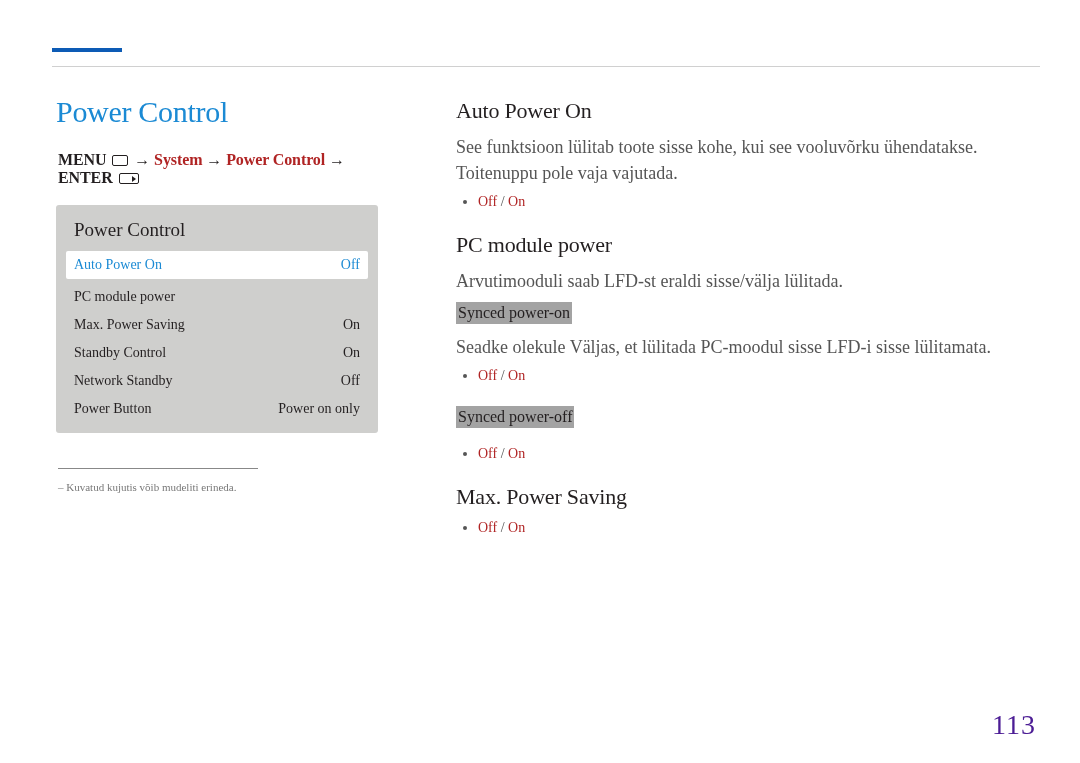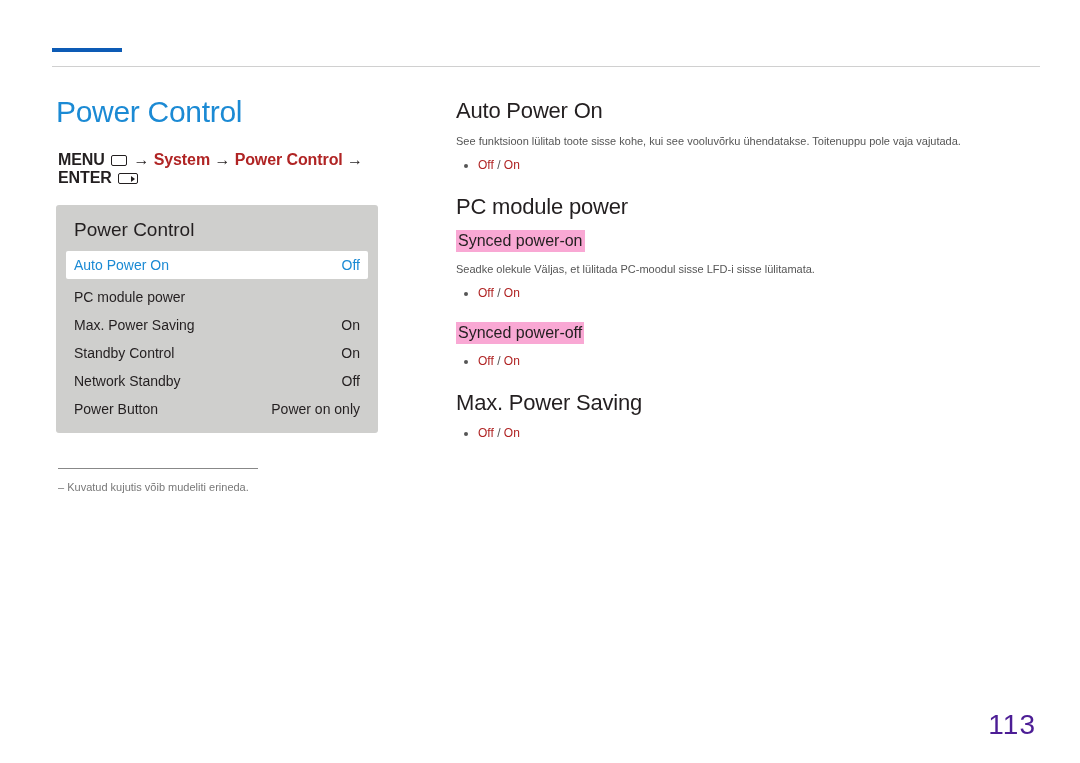--- a/index.html
+++ b/index.html
@@ -1,44 +1,44 @@
 <!DOCTYPE html>
 <html><head>
 <meta charset="utf-8">
 <style>
 html,body{margin:0;padding:0;width:1080px;height:763px;background:#fff;font-family:Arial,Helvetica,sans-serif;color:#231f20;position:relative;}
-.page{position:relative;width:1080px;height:763px;}
+.page{position:relative;width:1080px;height:763px;font-family:Liberation Serif, serif;}
 .topmark{position:absolute;left:52px;top:48px;height:4px;background:#0d5bb5;width:70px;}
 .hrule{position:absolute;left:52px;right:40px;top:66px;height:1px;background:#d0d0d0;}
 .leftcol{position:absolute;left:56px;top:95px;width:340px;}
 .rightcol{position:absolute;left:456px;top:98px;width:584px;}
 h1.pc{font-size:30px;color:#1b8ad4;font-weight:400;margin:0 0 22px 0;letter-spacing:-.3px;}
 .crumb{font-size:16px;margin:0 0 18px 2px;letter-spacing:-.1px;}
 .crumb b{font-weight:700;}
 .crumb .red{color:#b02424;font-weight:700;}
 .crumb .arr{font-weight:400;}
 .iconbox{display:inline-block;border:1.2px solid #231f20;border-radius:2px;height:9px;width:14px;vertical-align:-1px;margin:0 2px;}
 .iconenter{display:inline-block;border:1.2px solid #231f20;border-radius:2px;height:9px;width:18px;vertical-align:-1px;margin:0 2px;position:relative;}
 .iconenter::after{content:"";position:absolute;right:2px;top:2px;width:0;height:0;border-top:3px solid transparent;border-bottom:3px solid transparent;border-left:4px solid #231f20;}
 .panel{background:#cfcfcd;border-radius:3px;padding:14px 16px 10px 16px;width:290px;}
 .panel-title{font-size:19px;font-weight:400;margin:0 0 10px 2px;color:#231f20;}
 .row{display:flex;justify-content:space-between;font-size:14px;padding:6px 2px;}
 .row.hl{background:#fff;color:#1b8ad4;border-radius:2px;padding:6px 8px 6px 8px;margin:0 -6px 4px -6px;}
 .row.dk{color:#231f20;}
 .divline{height:1px;background:#888;margin:35px 0 12px 2px;width:200px;}
 .footnote{font-size:11px;color:#787878;margin:0 0 16px 2px;}
 h2.sec{font-size:22px;font-weight:500;margin:0 0 10px 0;color:#231f20;letter-spacing:-.2px;}
-.desc{font-size:11px;color:#555;margin:0 0 8px 0;line-height:1.45;}
-.bul{font-size:12px;margin:0 0 22px 0;padding-left:22px;}
+.desc{font-size:18px;color:#555;margin:0 0 8px 0;line-height:1.45;}
+.bul{font-size:14px;margin:8px 0 22px 0;padding-left:22px;}
 .bul li{color:#555;}
 .bul .red{color:#b02424;}
 .dash{font-size:12.5px;color:#666;margin:4px 0 14px 0;padding-left:14px;position:relative;}
 .dash::before{content:"";position:absolute;left:0;top:7px;width:8px;height:1px;background:#666;}
 .dash .embold{color:#b02424;font-weight:700;}
-h3.hl{display:inline-block;background:#f9a8d4;font-size:16px;font-weight:500;padding:2px 2px;margin:0 0 10px 0;color:#231f20;}
+h3.hl{display:inline-block;background:#a3a3a3;font-size:16px;font-weight:500;padding:2px 2px;margin:0 0 10px 0;color:#231f20;}
 .pgnum{position:absolute;right:44px;bottom:22px;font-size:28px;font-weight:300;color:#4c1d95;letter-spacing:1px;}
 </style>
 </head>
 <body>
 <div class="page">
 
 <div class="topmark"></div>
 <div class="hrule"></div>
 
 <div class="leftcol">
@@ -91,20 +91,21 @@
 </div>
 
 <div class="rightcol">
   <h2 class="sec">Auto Power On</h2>
   <p class="desc">See funktsioon lülitab toote sisse kohe, kui see vooluvõrku ühendatakse. Toitenuppu pole vaja vajutada.</p>
   <ul class="bul">
     <li><span class="red">Off</span><span> / </span><span class="red">On</span></li>
   </ul>
 
   <h2 class="sec">PC module power</h2>
+  <p class="desc">Arvutimooduli saab LFD-st eraldi sisse/välja lülitada.</p>
 
   <h3 class="hl">Synced power-on</h3>
   <p class="desc">Seadke olekule Väljas, et lülitada PC-moodul sisse LFD-i sisse lülitamata.</p>
   <ul class="bul">
     <li><span class="red">Off</span><span> / </span><span class="red">On</span></li>
   </ul>
 
   <h3 class="hl">Synced power-off</h3>
   <ul class="bul">
     <li><span class="red">Off</span><span> / </span><span class="red">On</span></li>

